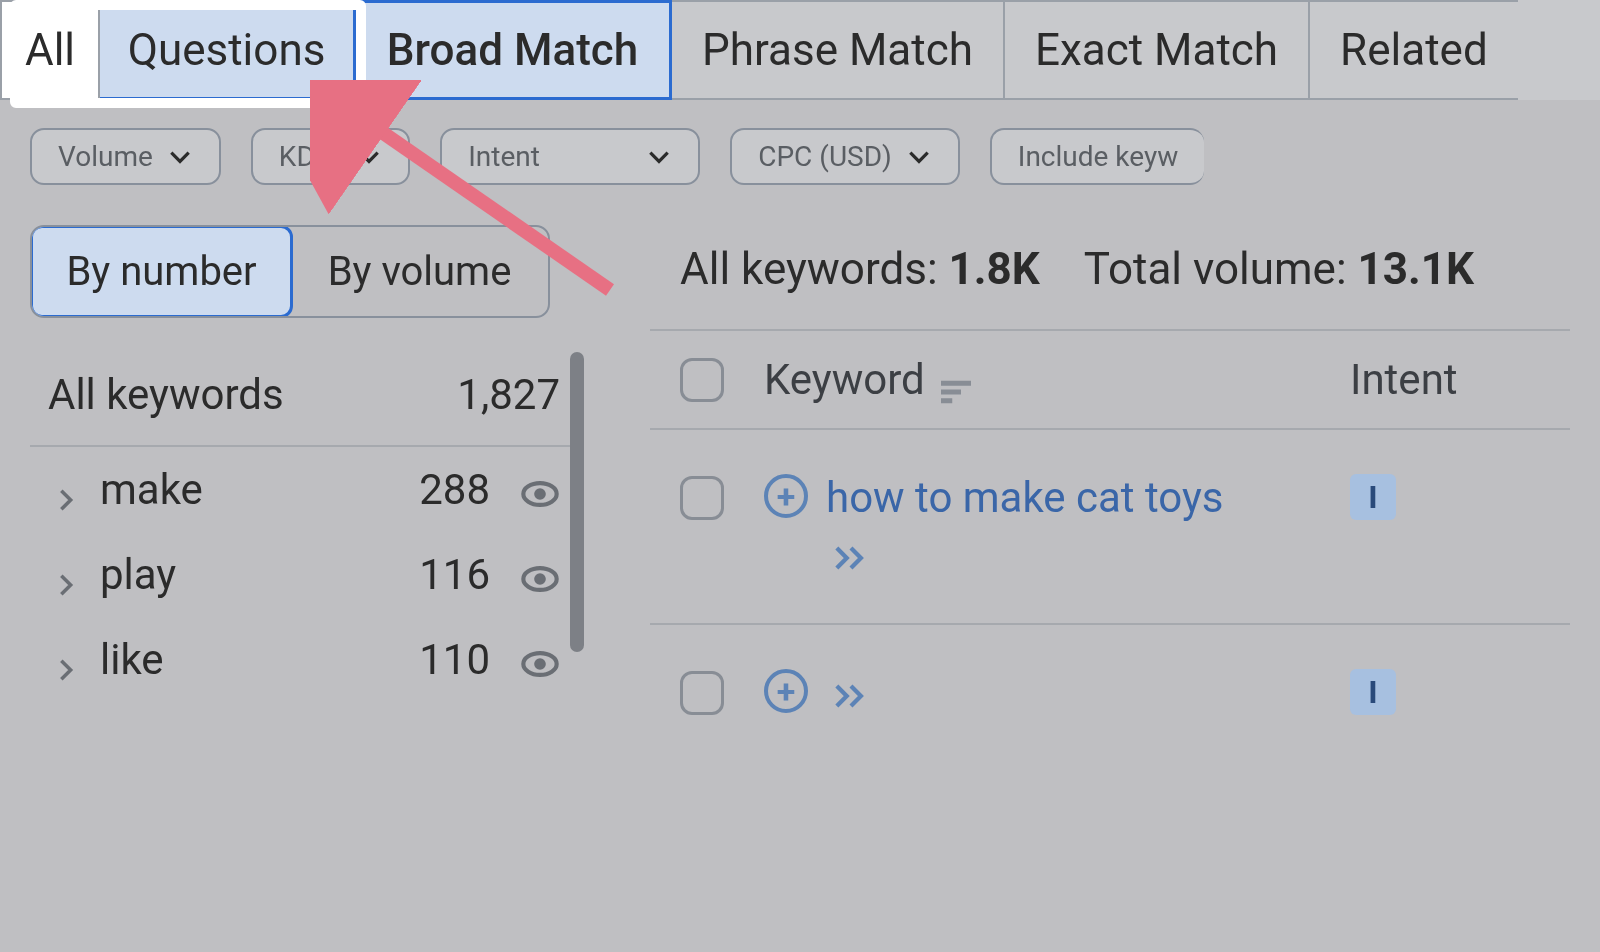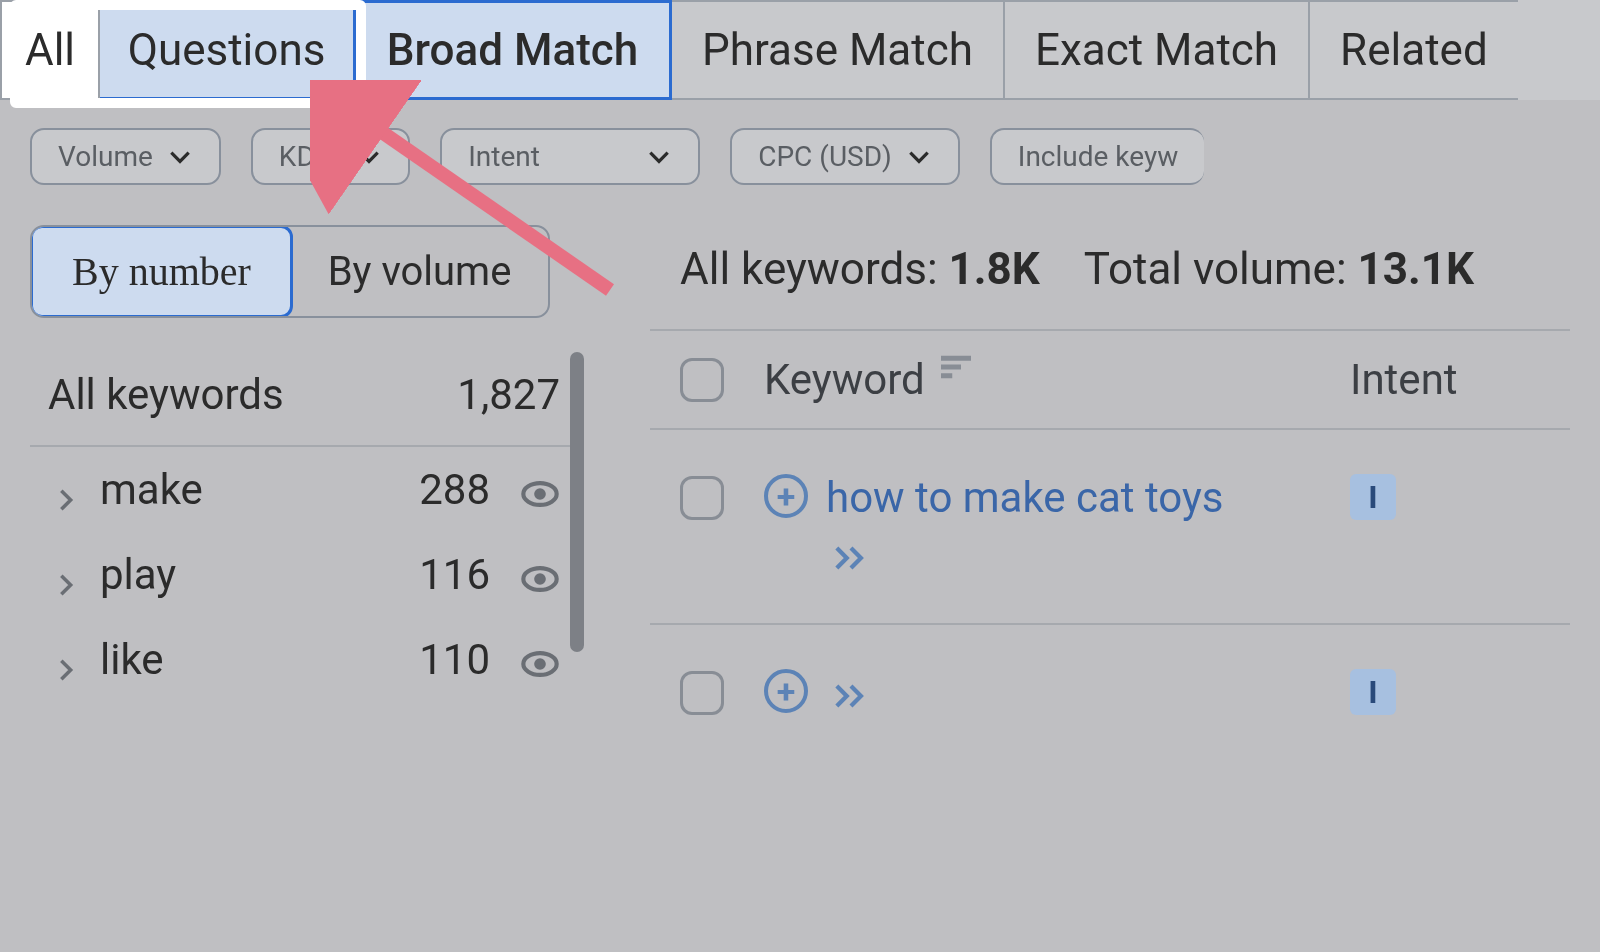--- a/index.html
+++ b/index.html
@@ -95,21 +95,20 @@
     justify-content: center;
     font-size: 40px;
     padding: 20px 10px;
     cursor: pointer;
   }
   .seg-btn.active {
     background: #cddbef;
     border: 3px solid #2b6bd0;
     border-radius: 12px;
     margin: -2px;
-    font-family: Liberation Serif, serif;
   }
 
   .side-list { position: relative; }
   .side-row {
     display: flex;
     align-items: flex-end;
     font-size: 42px;
     padding: 18px 10px 18px 18px;
     gap: 20px;
   }
@@ -139,21 +138,21 @@
   .tbl-head {
     display: flex;
     align-items: center;
     padding: 24px 0 24px 30px;
     border-top: 2px solid #a6a9ae;
     border-bottom: 2px solid #a6a9ae;
     font-size: 42px;
     color: #3c3f44;
     gap: 40px;
   }
-  .tbl-head .col-kw { flex: 1; display: flex; align-items: flex-start; gap: 16px; }
+  .tbl-head .col-kw { flex: 1; display: flex; align-items: flex-end; gap: 16px; }
   .tbl-head .col-intent { width: 220px; }
 
   .chk {
     width: 44px; height: 44px;
     border: 3px solid #888d95;
     border-radius: 12px;
     display: inline-block;
     cursor: pointer;
   }
 

